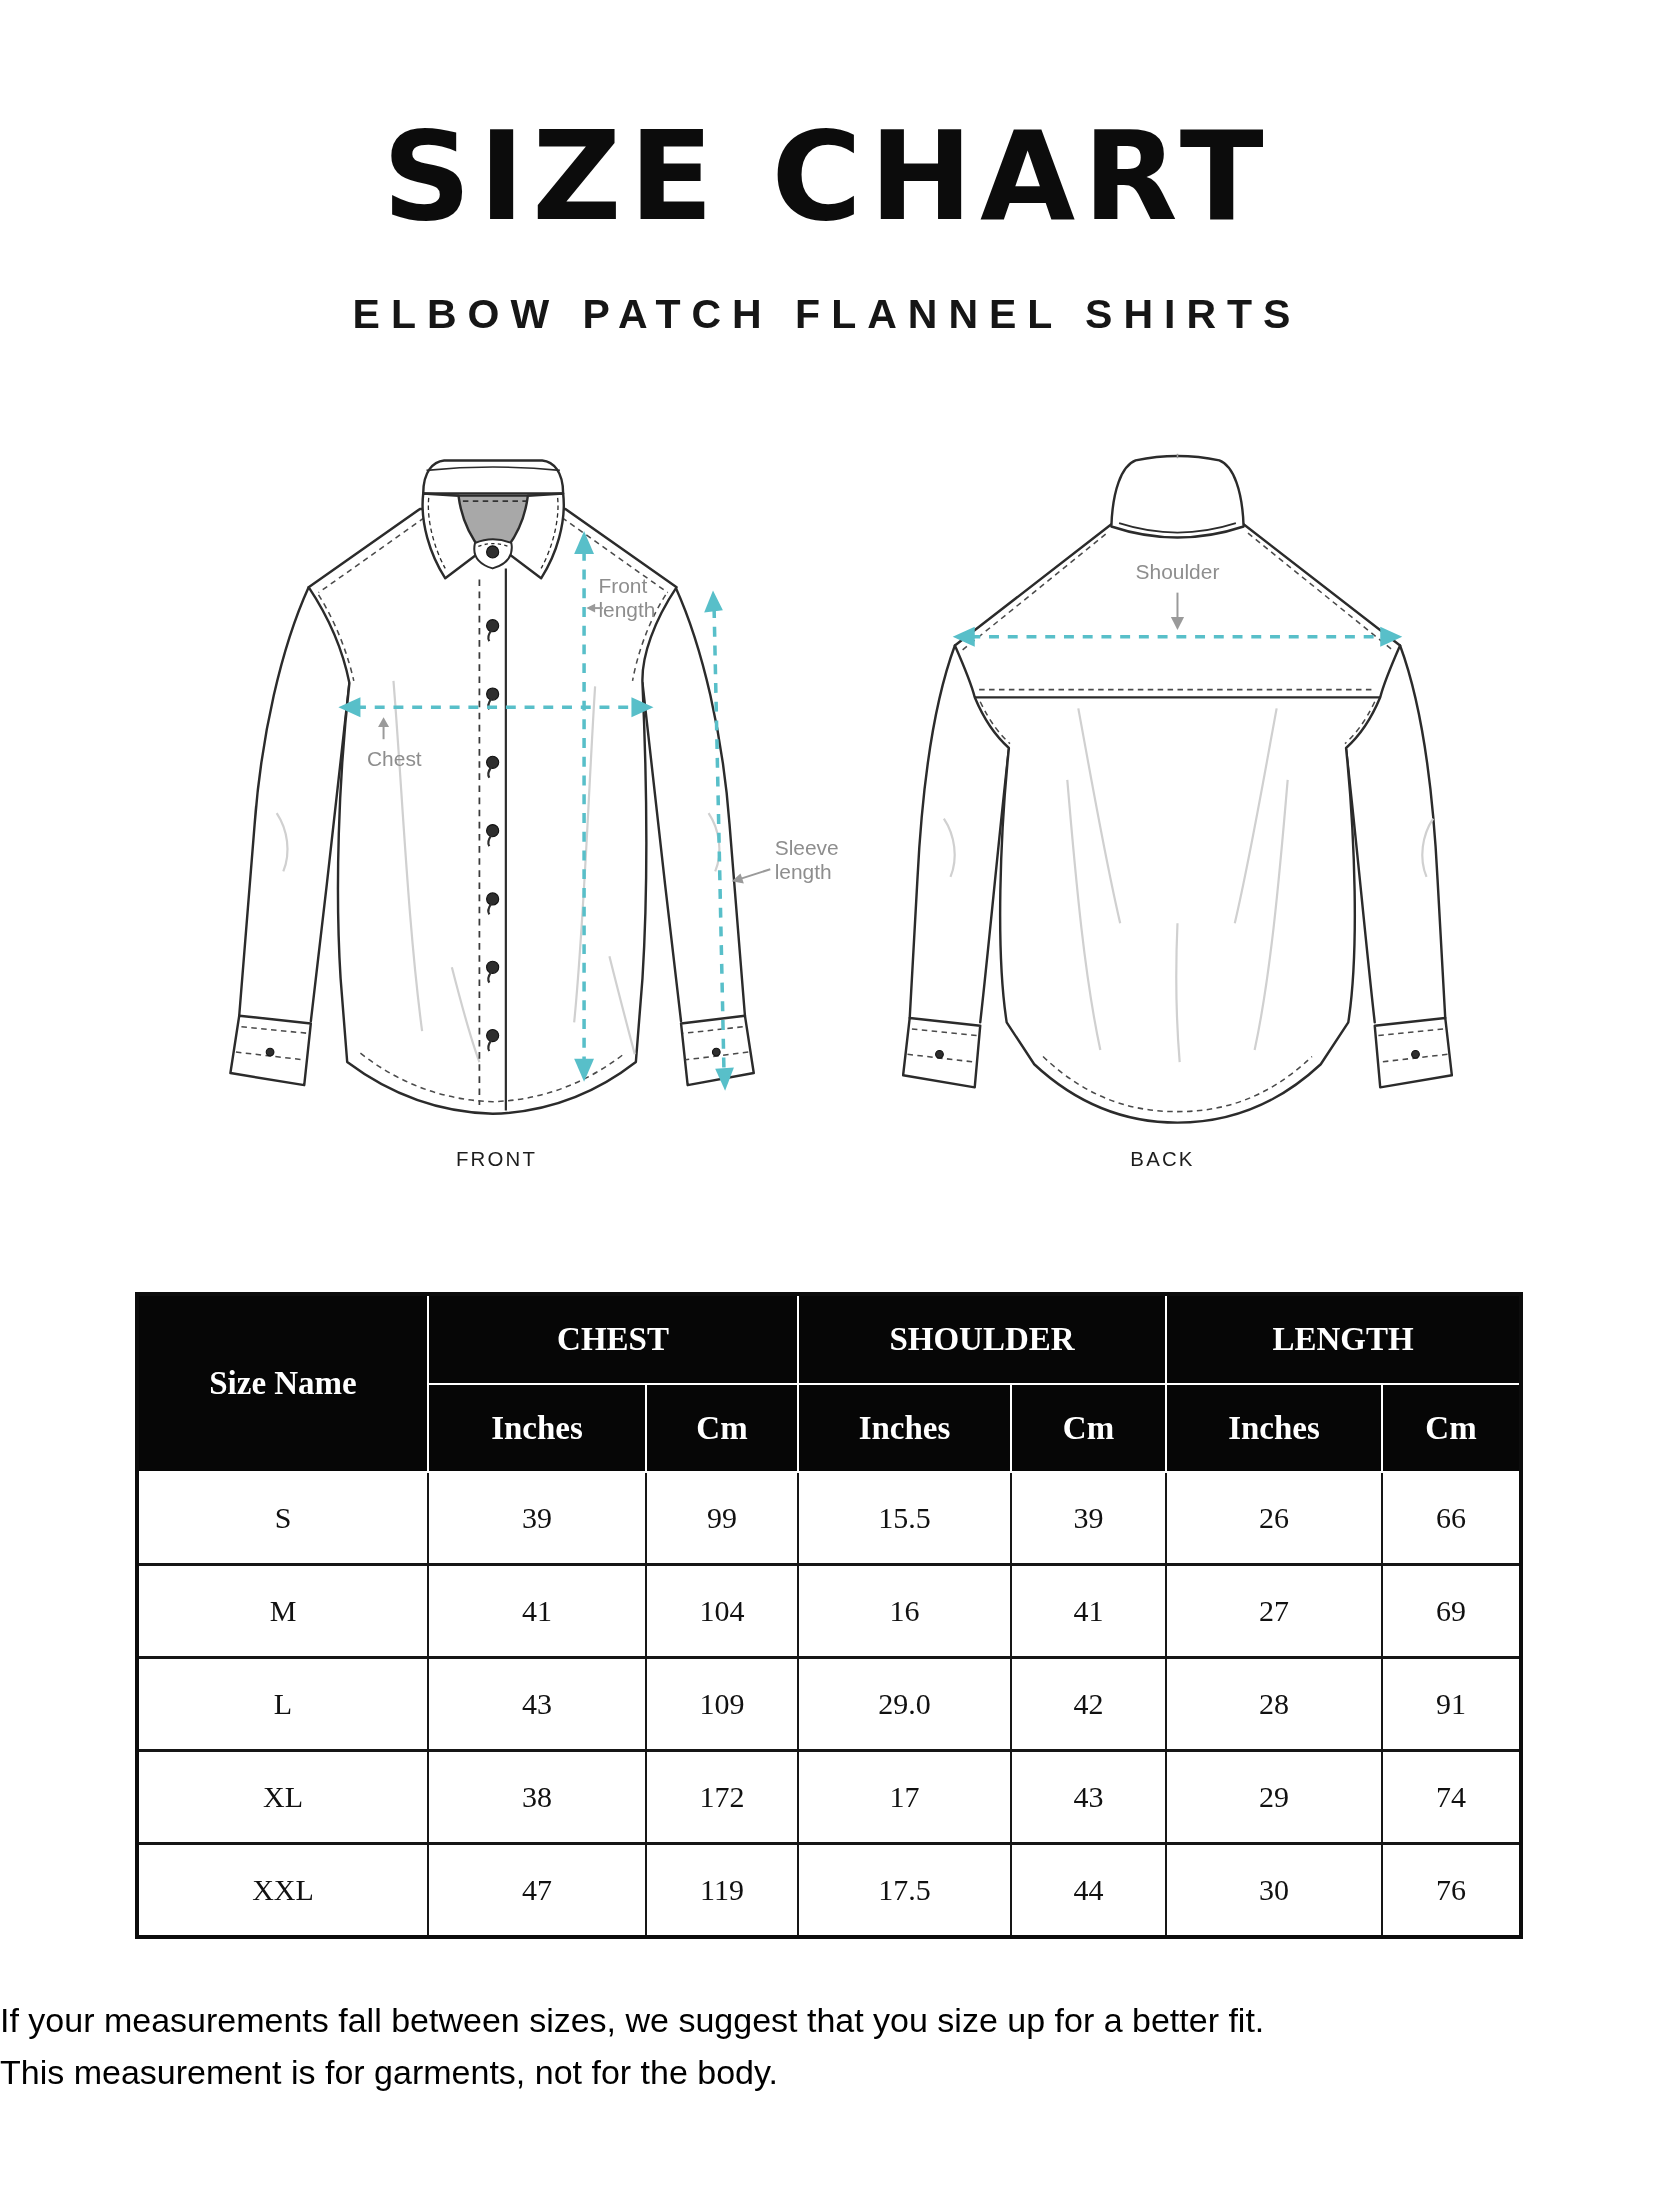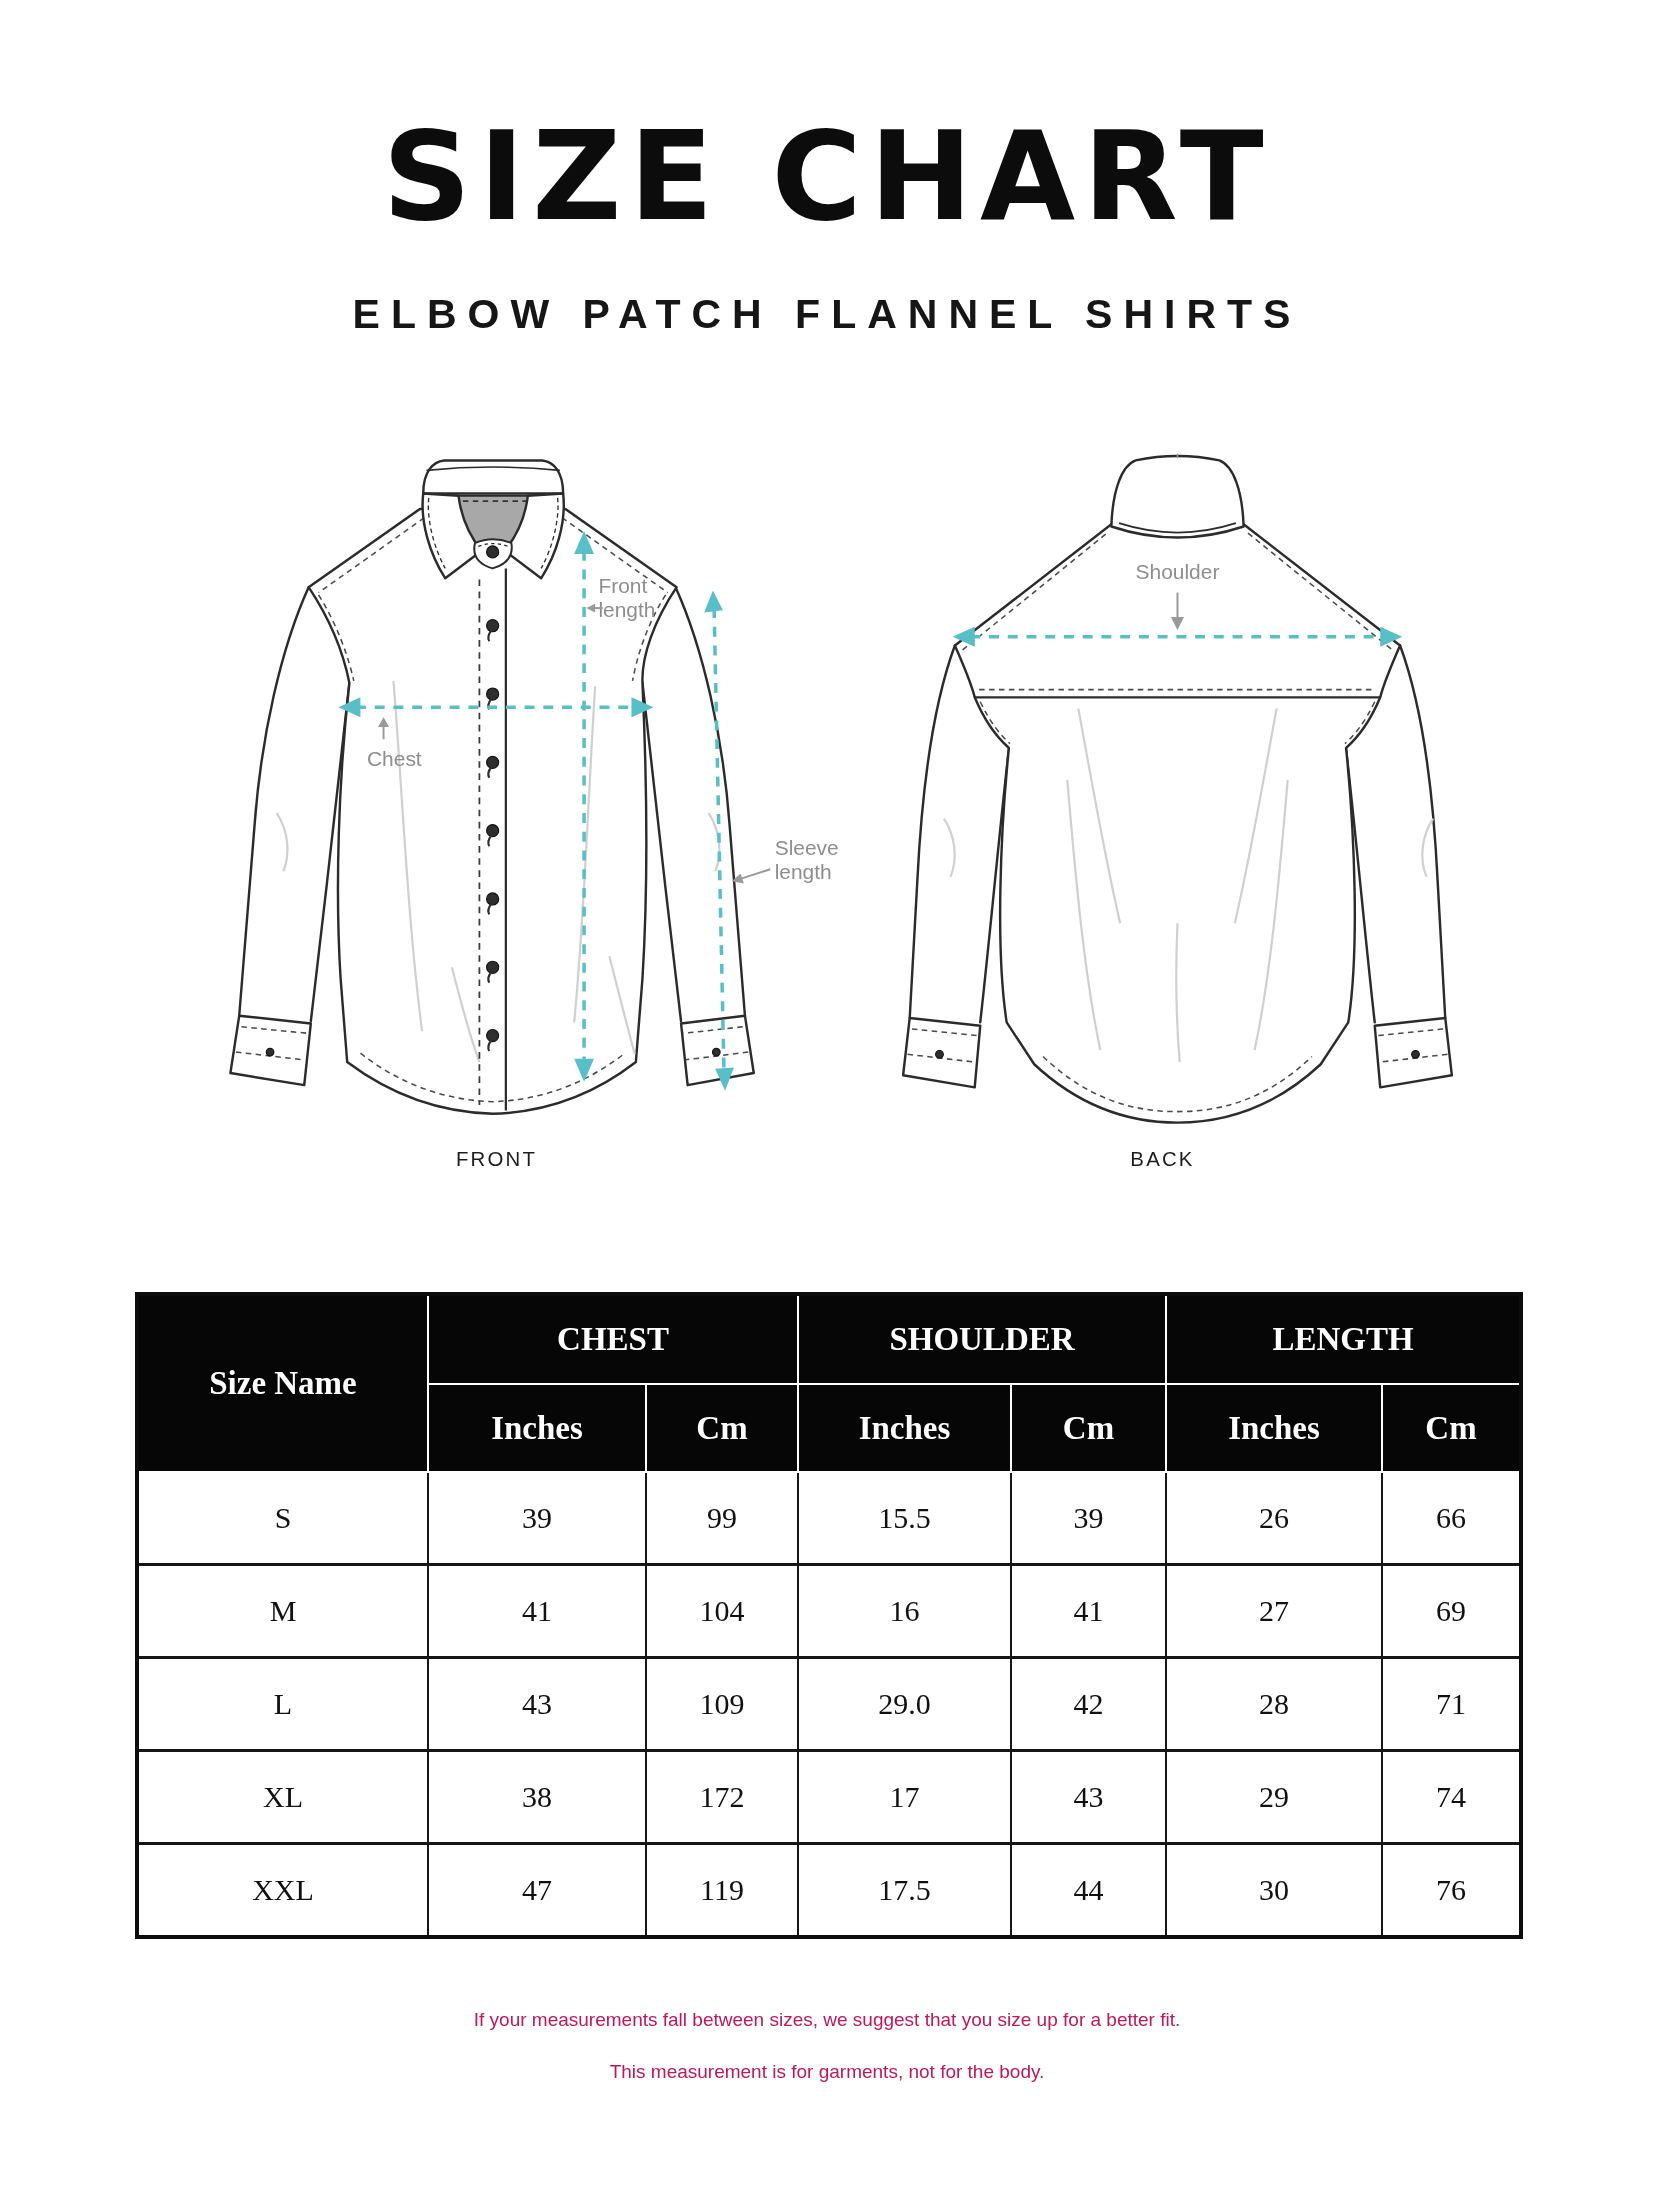--- a/index.html
+++ b/index.html
@@ -39,21 +39,21 @@
   .size-table thead tr.unit-row  { height:88px; }
   .size-table td {
     border:2.2px solid #161616; height:88px;
     font-family:"Liberation Serif", serif; font-size:30px; color:#111111;
     text-align:center; vertical-align:middle;
   }
   .size-table tbody tr:not(:first-child) td { border-top:3.3px solid #161616; }
 
   .footer {
     position:absolute; top:1994px; left:0; width:100%;
-    text-align:center; font-size:19px; color:#be185d;
+    text-align:left; font-size:34px; color:#000000;
   }
   .footer div { line-height:52px; }
 
   svg text { font-family:"Liberation Sans", sans-serif; }
 </style>
 </head>
 <body>
 
 <div class="sheet">
 
@@ -275,21 +275,21 @@
         <td>27</td>
         <td>69</td>
       </tr>
       <tr>
         <td>L</td>
         <td>43</td>
         <td>109</td>
         <td>29.0</td>
         <td>42</td>
         <td>28</td>
-        <td>71</td>
+        <td>91</td>
       </tr>
       <tr>
         <td>XL</td>
         <td>38</td>
         <td>172</td>
         <td>17</td>
         <td>43</td>
         <td>29</td>
         <td>74</td>
       </tr>

